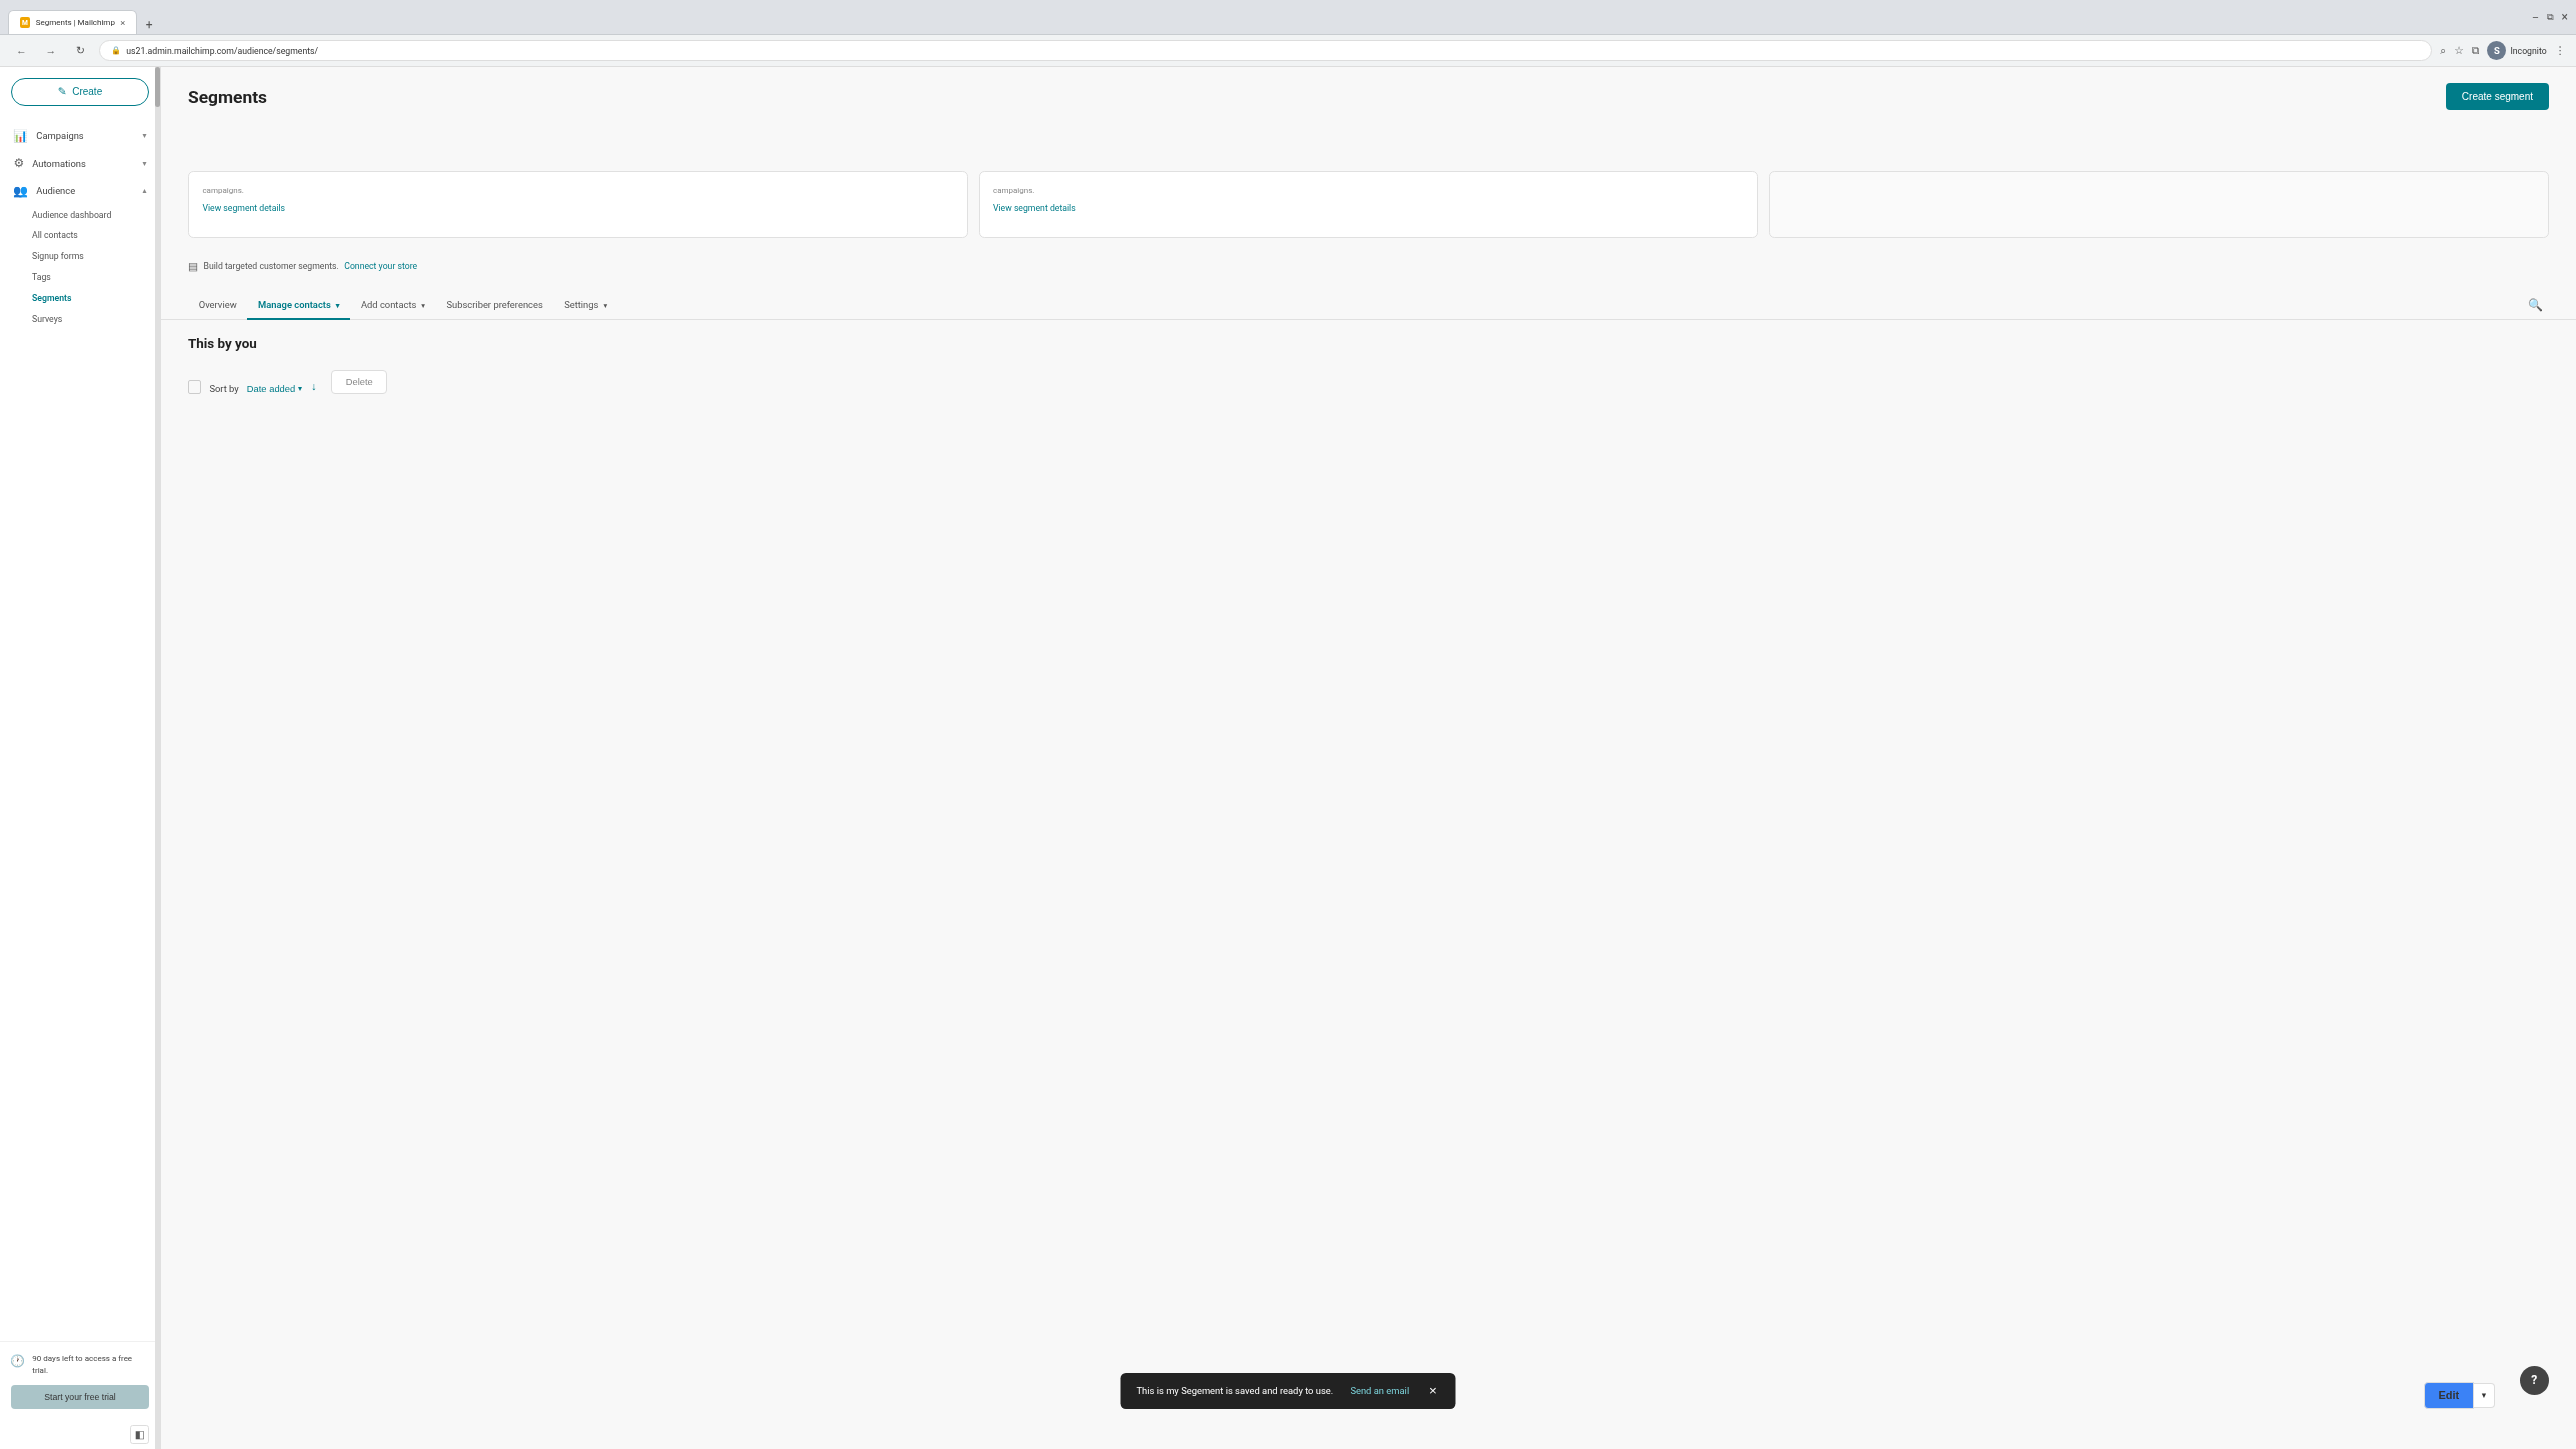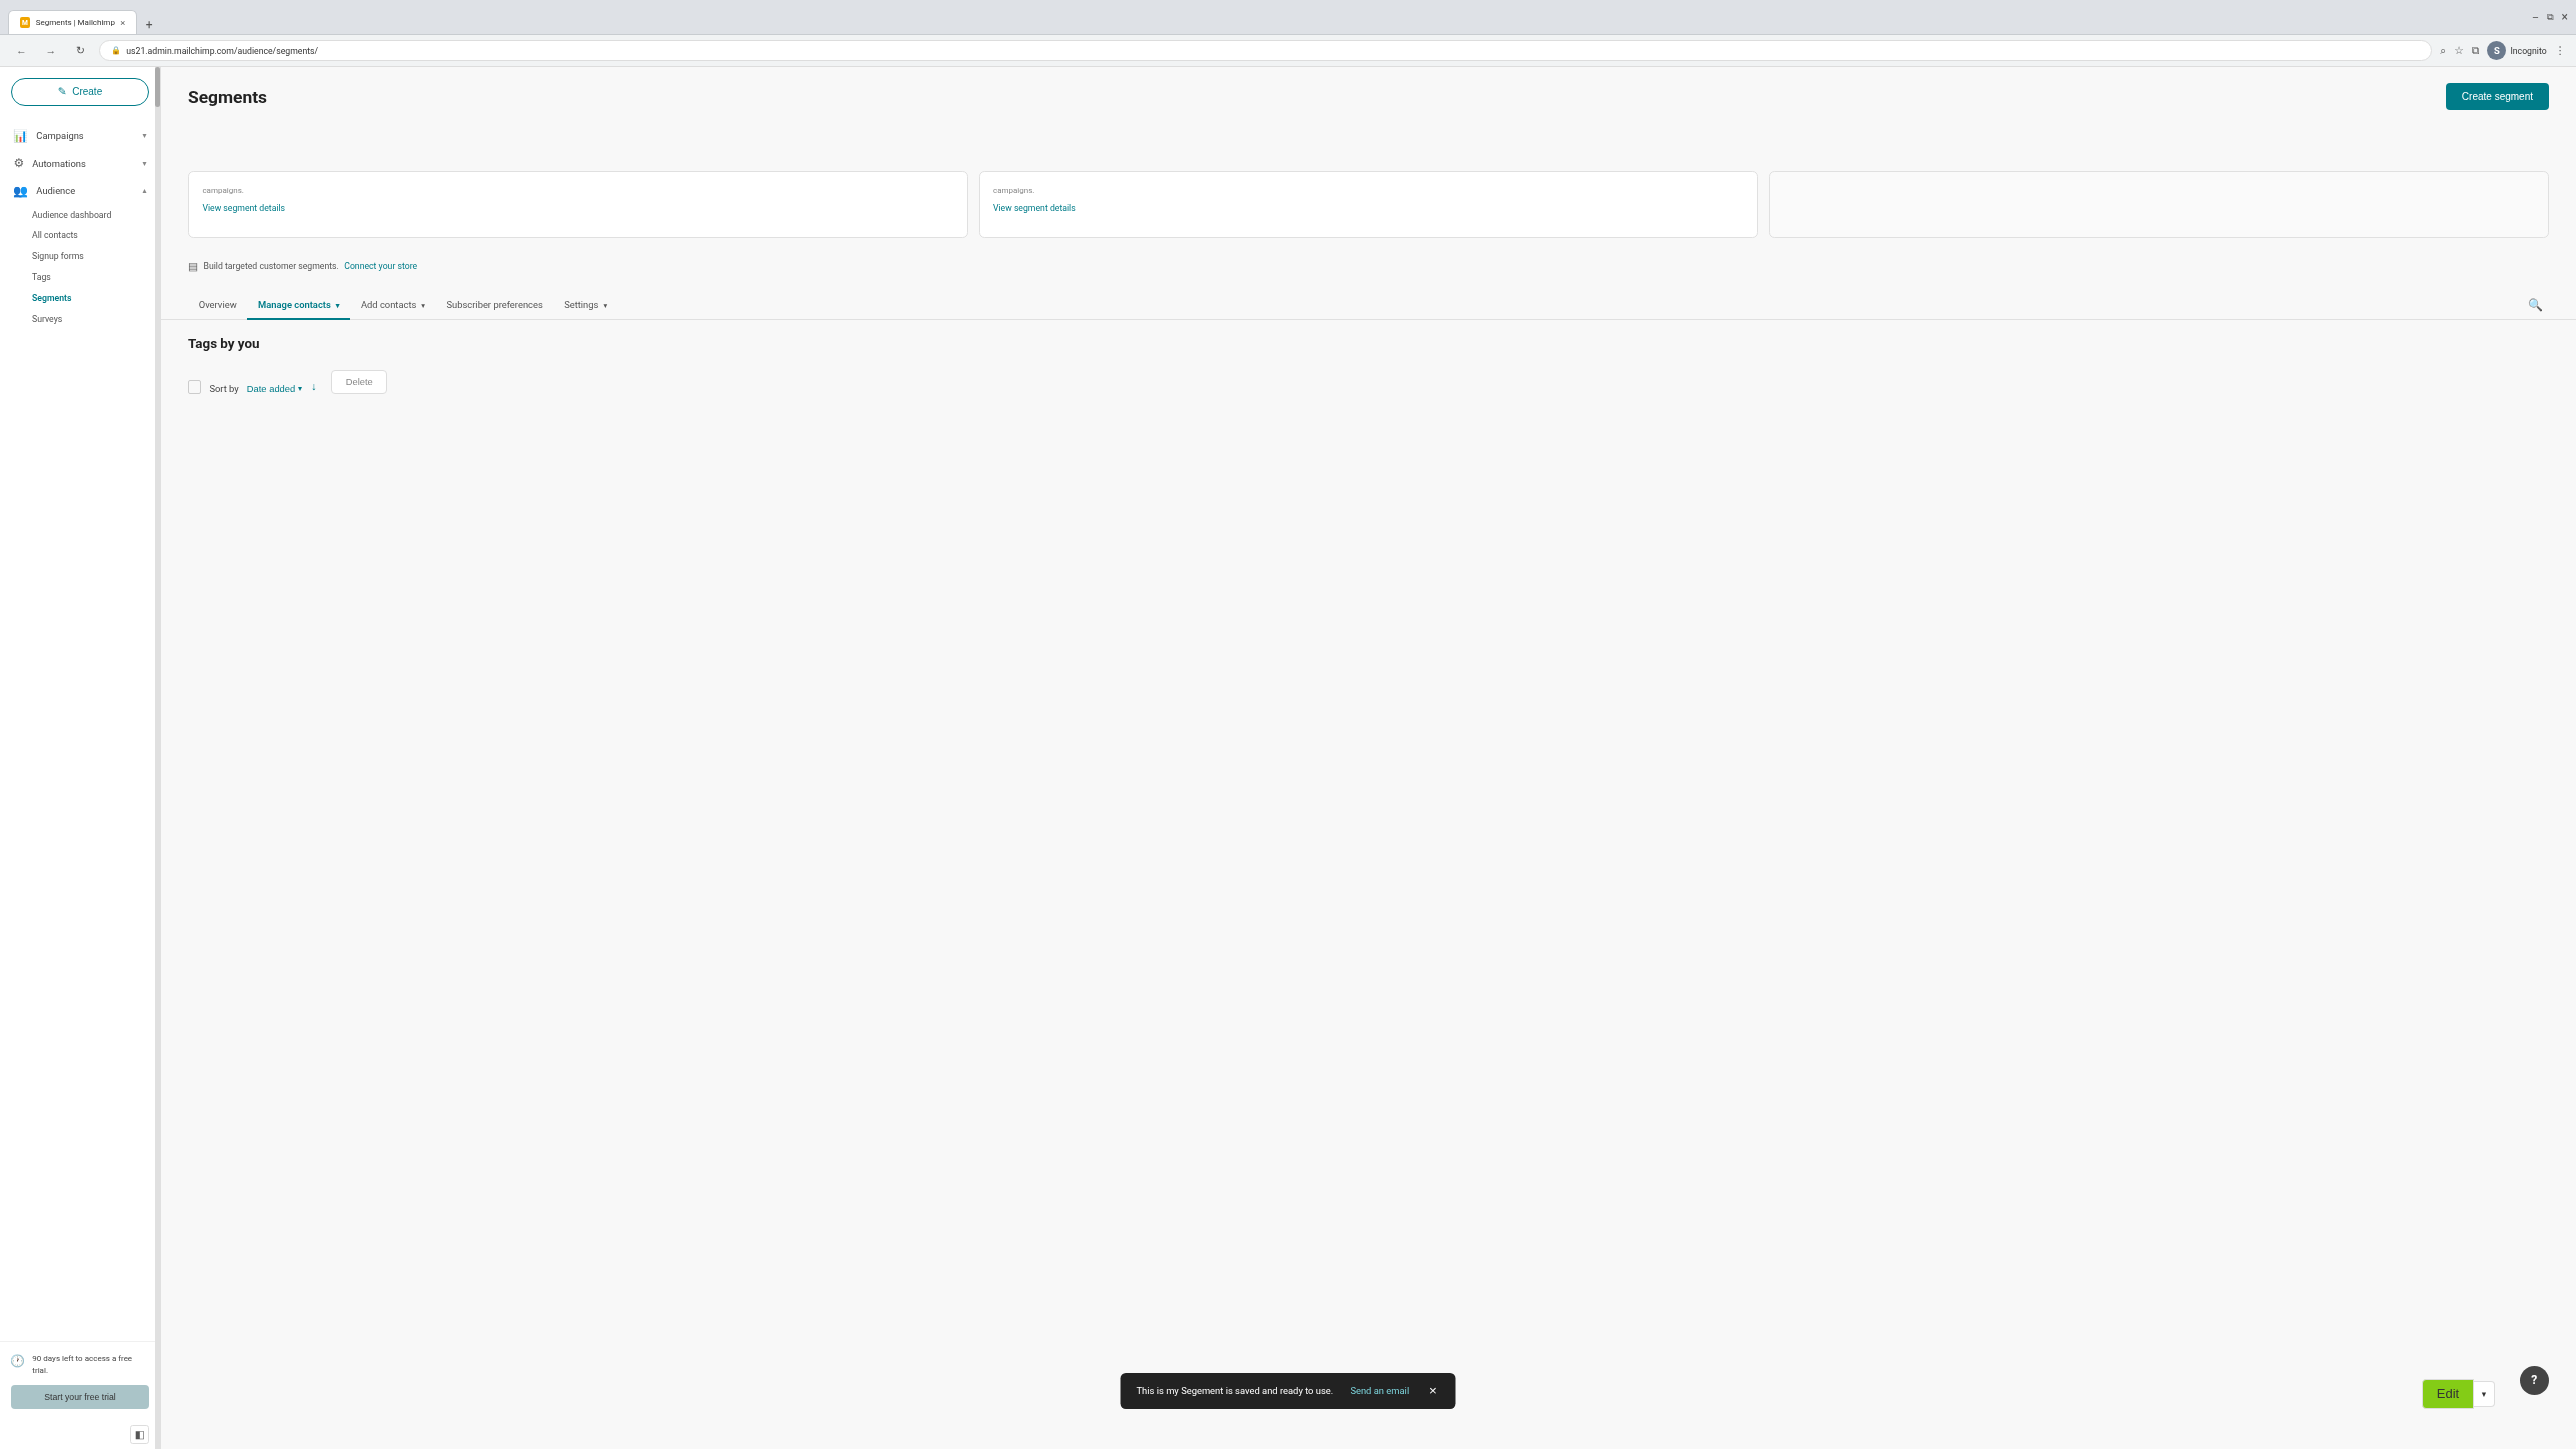--- a/index.html
+++ b/index.html
@@ -95,21 +95,21 @@
     .help-btn { position: fixed; bottom: 54px; right: 27px; width: 29.5px; height: 29.5px; border-radius: 50%; background: #444; color: white; display: flex; align-items: center; justify-content: center; font-size: 12px; cursor: pointer; font-weight: bold; z-index: 100; }
 
     
     .toast { position: fixed; bottom: 40px; left: 50%; transform: translateX(-50%); background: #222; color: white; border-radius: 5.4px; padding: 10.7px 16px; display: flex; align-items: center; gap: 10.7px; font-size: 9.4px; z-index: 200; min-width: 335px; justify-content: space-between; }
     .toast-message { color: white; }
     .toast-link { color: #7dd4dc; text-decoration: none; cursor: pointer; text-align: center; }
     .toast-close { background: none; border: none; color: white; cursor: pointer; font-size: 13.4px; padding: 0 2.7px; }
 
     
     .edit-dropdown { position: fixed; bottom: 40px; right: 81px; display: flex; align-items: center; gap: 0; z-index: 200; }
-    .edit-btn { background: #84cc16; border: 0.7px solid #ddd; padding: 6.7px 13.4px; font-size: 13px; color: #333; cursor: pointer; border-radius: 4px 0 0 4px; font-weight: 400; }
+    .edit-btn { background: #3b82f6; border: 0.7px solid #ddd; padding: 6.7px 13.4px; font-size: 11px; color: #333; cursor: pointer; border-radius: 4px 0 0 4px; font-weight: 700; }
     .edit-caret { background: white; border: 0.7px solid #ddd; border-left: none; padding: 6.7px 8px; font-size: 8.7px; color: #333; cursor: pointer; border-radius: 0 4px 4px 0; }
 
     
     .main-content::-webkit-scrollbar { width: 5.4px; }
     .main-content::-webkit-scrollbar-track { background: #f1f1f1; }
     .main-content::-webkit-scrollbar-thumb { background: #ccc; border-radius: 2.7px; }
   </style>
 </head>
 <body>
 
@@ -246,21 +246,21 @@
       </div>
       <div class="tab-item">Subscriber preferences</div>
       <div class="tab-item">
         <span>Settings</span>
         <span class="tab-chevron">▾</span>
       </div>
       <div class="tab-search">🔍</div>
     </div>
 
     <div class="section-content">
-      <h2 class="section-title">Tags by you</h2>
+      <h2 class="section-title">This by you</h2>
 
       <div class="sort-bar">
         <div class="sort-checkbox"></div>
         <span class="sort-by-label">Sort by</span>
         <button class="sort-dropdown-btn">
           <span>Date added</span>
           <span class="sort-dropdown-chevron">▾</span>
         </button>
         <button class="sort-direction-btn">↓</button>
         <button class="delete-btn">Delete</button>

